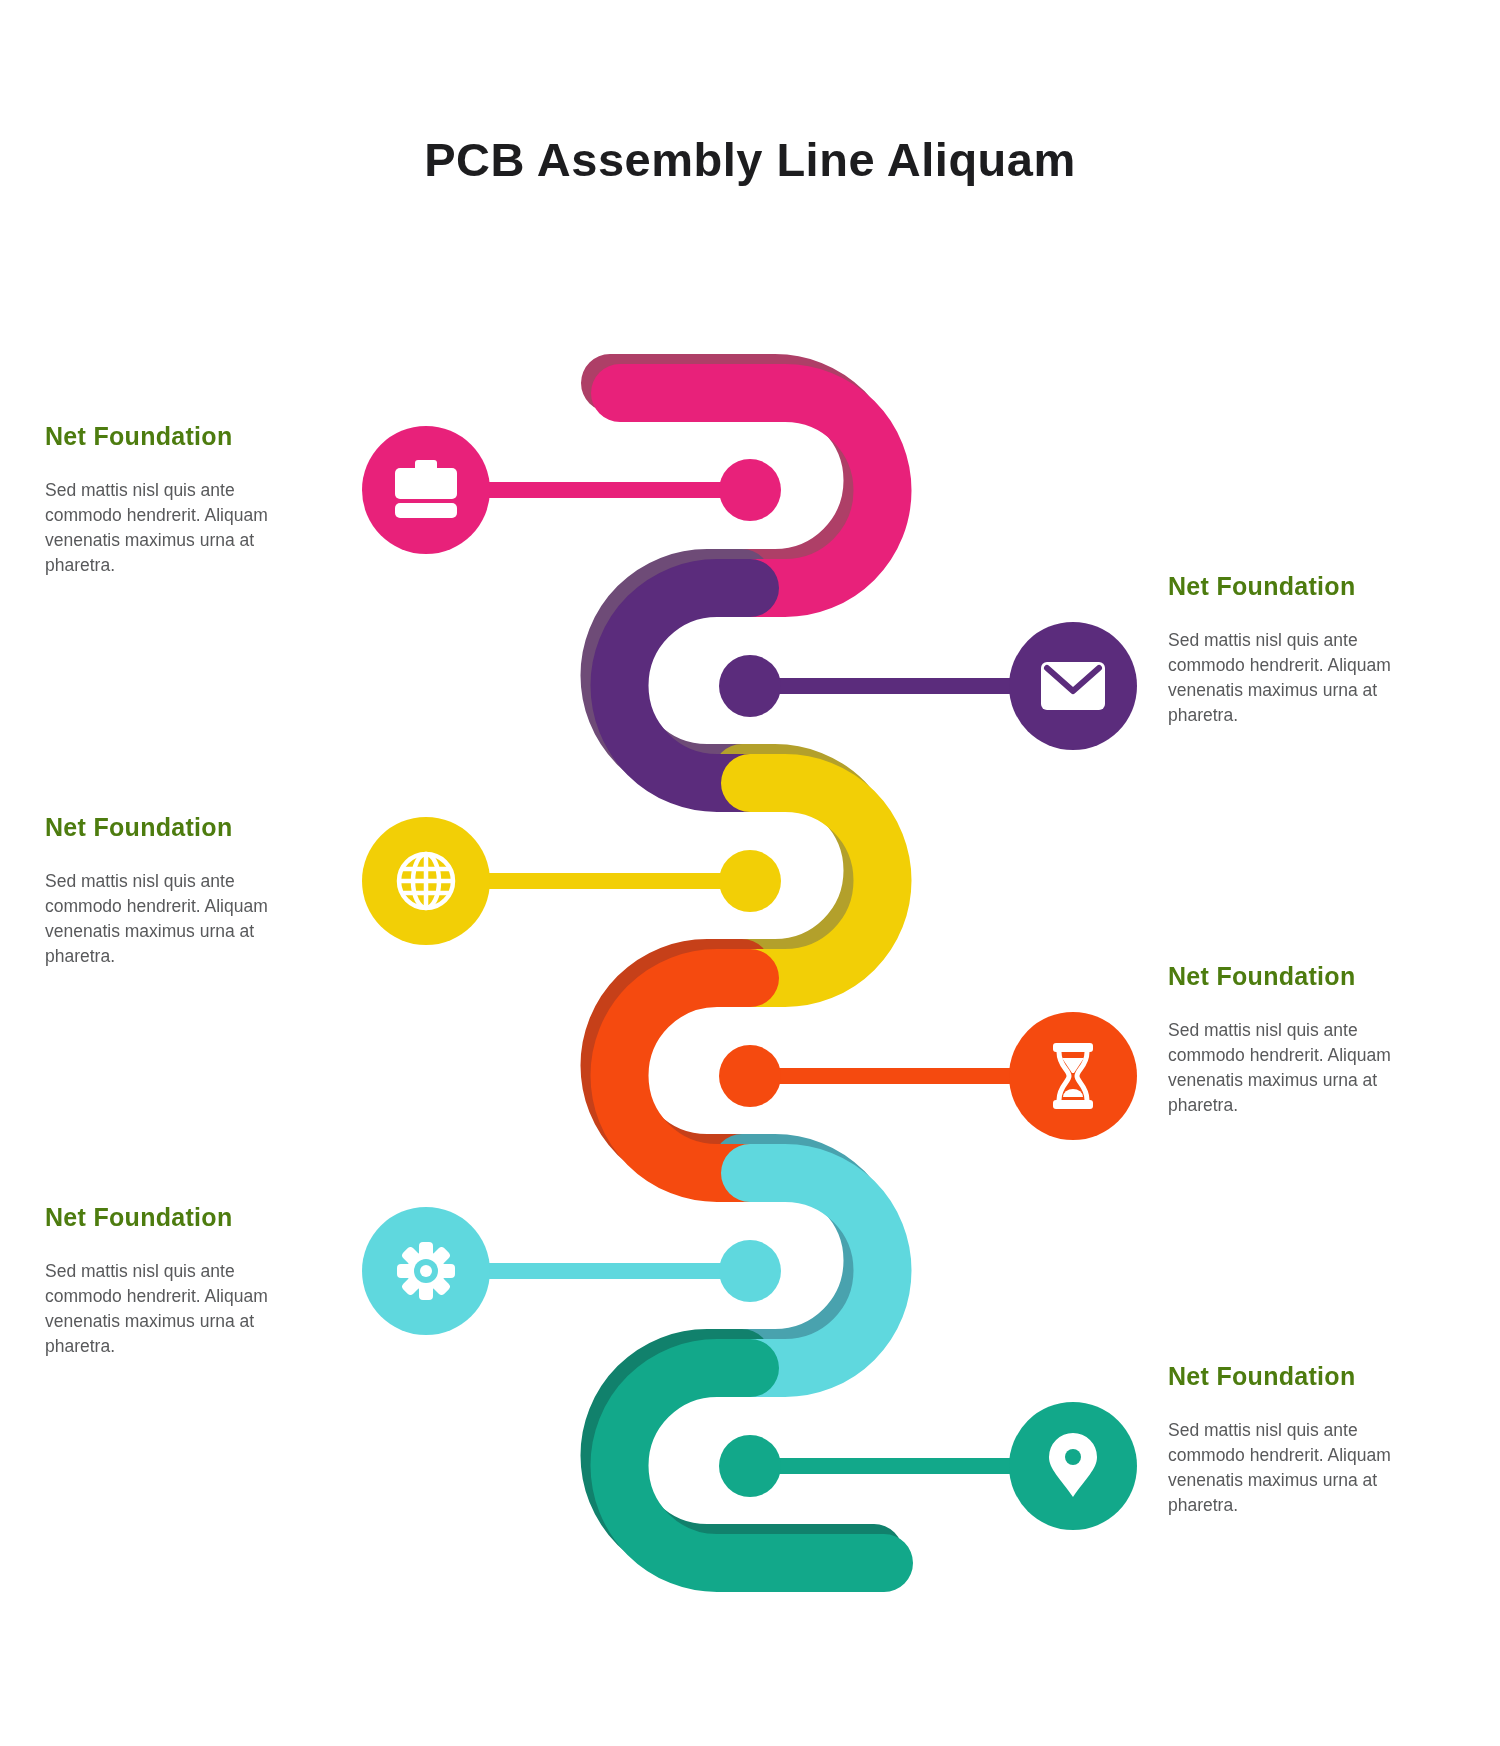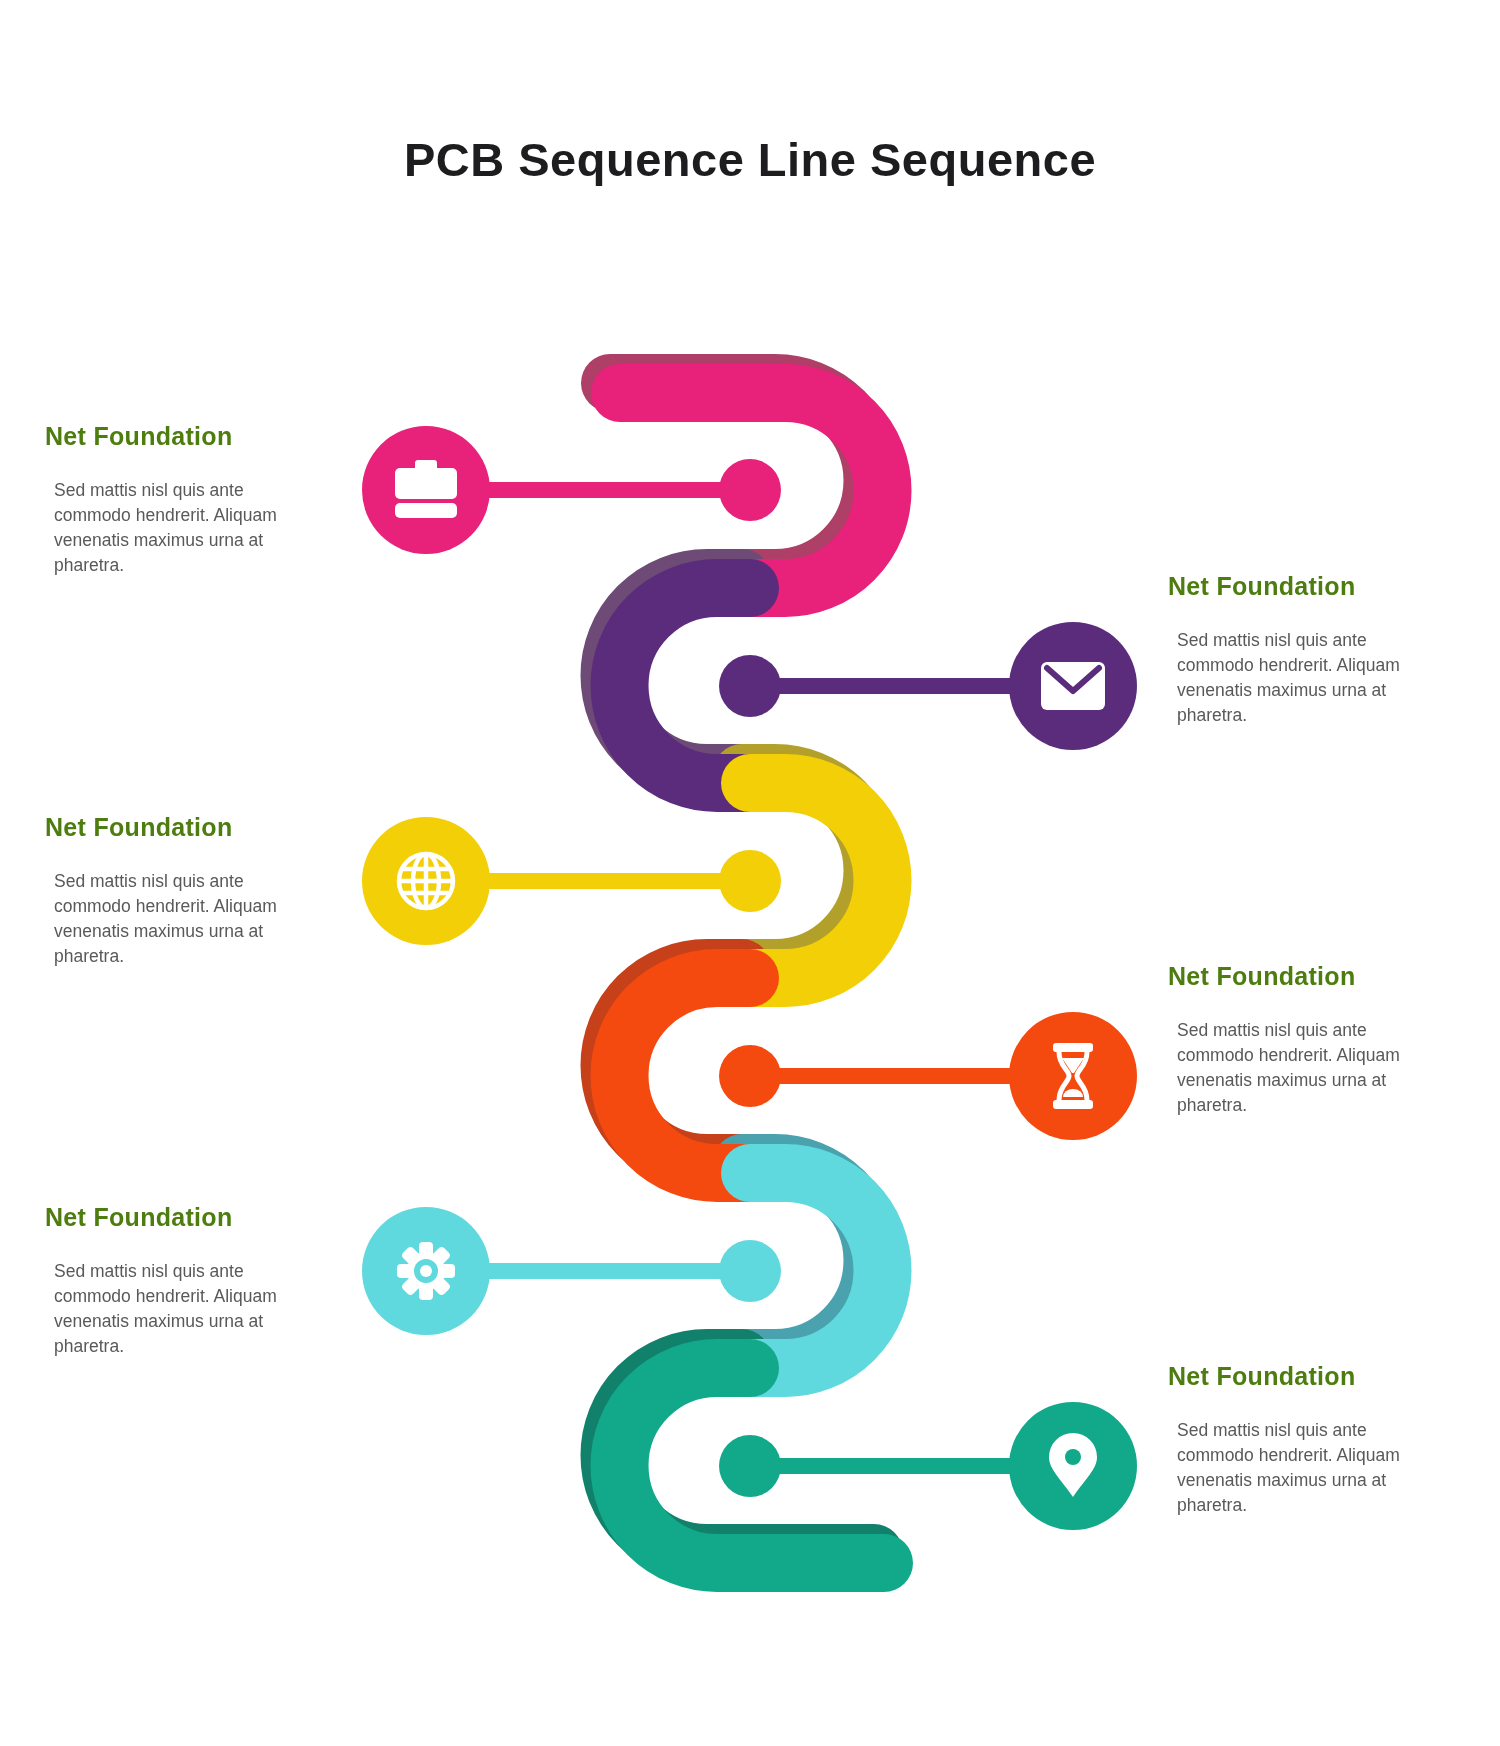--- a/index.html
+++ b/index.html
@@ -32,38 +32,38 @@
   }
   .text-block h3{
     margin:0 0 26px 0;
     font-size:25px;
     line-height:32px;
     font-weight:700;
     letter-spacing:0.3px;
     color:#4d7c0f;
   }
   .text-block p{
-    margin:9px;
+    margin:0;
     width:235px;
     font-size:17.5px;
     line-height:25px;
     color:#58595b;
   }
   .icon-svg{
     position:absolute;
     width:84px;
     height:84px;
   }
 </style>
 </head>
 <body>
 
 <div class="page">
 
-  <div class="title">PCB Sequence Line Sequence</div>
+  <div class="title">PCB Assembly Line Aliquam</div>
 
   <svg class="serp" width="1500" height="1746" viewBox="0 0 1500 1746">
 
     <g fill="none" stroke-width="58" stroke-linecap="round">
       <path d="M 610 383 H 775 A 97.5 97.5 0 0 1 775 578 H 745" stroke="#ae3f67"></path>
       <path d="M 742 578 H 707 A 97.5 97.5 0 0 0 707 773 H 745" stroke="#6e4b77"></path>
       <path d="M 742 773 H 775 A 97.5 97.5 0 0 1 775 968 H 745" stroke="#b3a02b"></path>
       <path d="M 742 968 H 707 A 97.5 97.5 0 0 0 707 1163 H 745" stroke="#c64019"></path>
       <path d="M 742 1163 H 775 A 97.5 97.5 0 0 1 775 1358 H 745" stroke="#49a2ae"></path>
       <path d="M 742 1358 H 707 A 97.5 97.5 0 0 0 707 1553 H 874" stroke="#11816c"></path>

